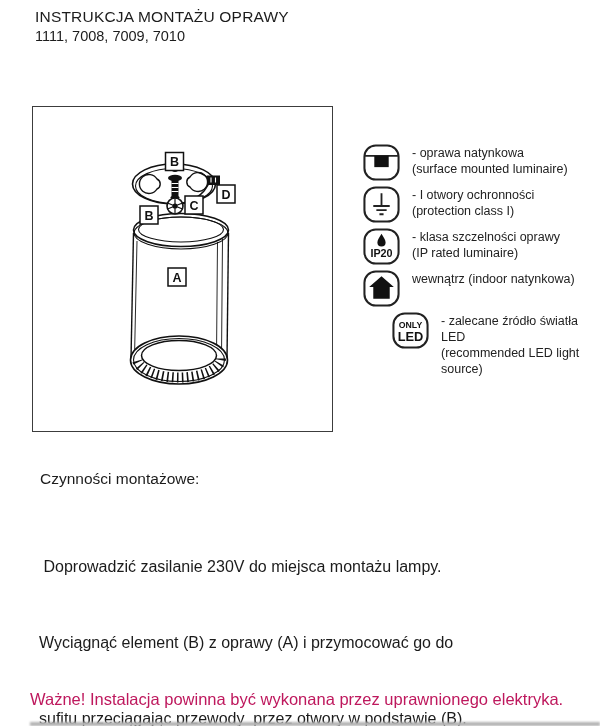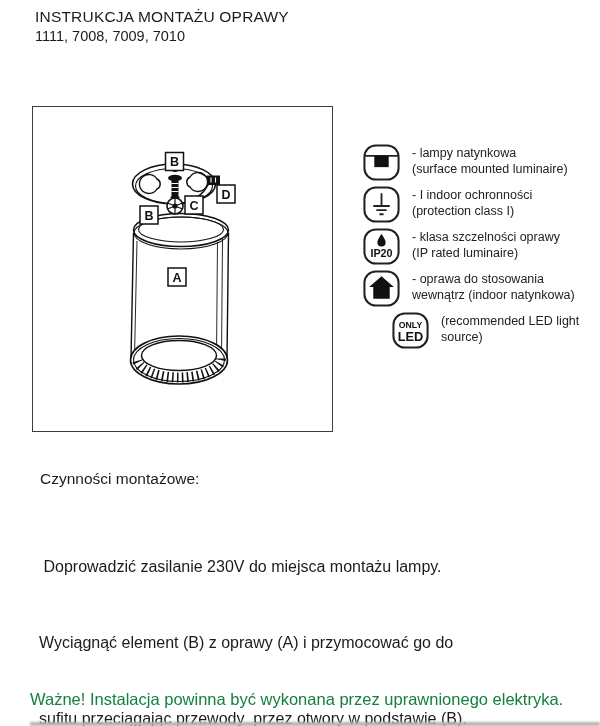--- a/index.html
+++ b/index.html
@@ -34,21 +34,21 @@
   .legend-icon{flex:0 0 37px;width:37px;height:37px;}
   .legend-icon svg{display:block;width:37px;height:37px;}
   .legend-text{font-size:12.5px;line-height:16px;padding-top:1px;color:#222;}
   .legend-text .en{}
 
   
   .steps-heading{left:40px;top:470px;font-size:15.5px;}
   .steps{left:39px;top:503px;font-size:16px;line-height:25.4px;white-space:pre;color:#1b1b1b;}
 
   
-  .warning{left:30px;top:690px;font-size:16.5px;color:#15803d;}
+  .warning{left:30px;top:690px;font-size:16.5px;color:#be185d;}
 
   
   .bottom-strip{left:30px;right:0;bottom:0;height:4px;background:#b4b4b4;filter:blur(.8px);}
 </style>
 </head>
 <body>
 
 <div class="abs doc-title">INSTRUKCJA MONTAŻU OPRAWY</div>
 <div class="abs doc-subtitle">
   <div>1111, 7008, 7009, 7010</div>
@@ -130,34 +130,34 @@
 
   <div class="legend-row">
     <div class="legend-icon">
       <svg viewBox="0 0 36 36">
         <rect x="1.4" y="1.4" width="33.2" height="33.2" rx="11" fill="#fff" stroke="#222" stroke-width="2"></rect>
         <line x1="2" y1="11.5" x2="34" y2="11.5" stroke="#222" stroke-width="1.8"></line>
         <rect x="11" y="11.5" width="14" height="11" fill="#111"></rect>
       </svg>
     </div>
     <div class="legend-text">
-      <div>- lampy natynkowa</div>
+      <div>- oprawa natynkowa</div>
       <div class="en">(surface mounted luminaire)</div>
     </div>
   </div>
 
   <div class="legend-row">
     <div class="legend-icon">
       <svg viewBox="0 0 36 36">
         <rect x="1.4" y="1.4" width="33.2" height="33.2" rx="11" fill="#fff" stroke="#222" stroke-width="2"></rect>
         <path d="M18 7 V19.5 M10 19.5 H26 M13 23.5 H23 M16 27.5 H20" stroke="#222" stroke-width="1.8" fill="none"></path>
       </svg>
     </div>
     <div class="legend-text">
-      <div>- I indoor ochronności</div>
+      <div>- I otwory ochronności</div>
       <div class="en">(protection class I)</div>
     </div>
   </div>
 
   <div class="legend-row">
     <div class="legend-icon">
       <svg viewBox="0 0 36 36">
         <rect x="1.4" y="1.4" width="33.2" height="33.2" rx="11" fill="#fff" stroke="#222" stroke-width="2"></rect>
         <path d="M18 5.5 C16 9 14 11.5 14 14 a4 4 0 0 0 8 0 C22 11.5 20 9 18 5.5 Z" fill="#111"></path>
         <text x="18" y="28" text-anchor="middle" font-family="Liberation Sans, sans-serif" font-size="10.5" font-weight="bold" fill="#111">IP20</text>
@@ -170,34 +170,34 @@
   </div>
 
   <div class="legend-row">
     <div class="legend-icon">
       <svg viewBox="0 0 36 36">
         <rect x="1.4" y="1.4" width="33.2" height="33.2" rx="11" fill="#fff" stroke="#222" stroke-width="2"></rect>
         <path d="M18 6 L30 16.5 L26 16.5 L26 28 L10 28 L10 16.5 L6 16.5 Z" fill="#111"></path>
       </svg>
     </div>
     <div class="legend-text">
-      <div>- oprawa do stosowania</div>
       <div><span>wewnątrz </span><span class="en">(indoor natynkowa)</span></div>
     </div>
   </div>
 
   <div class="legend-row last">
     <div class="legend-icon">
       <svg viewBox="0 0 36 36">
         <rect x="1.4" y="1.4" width="33.2" height="33.2" rx="11" fill="#fff" stroke="#222" stroke-width="2"></rect>
         <text x="18" y="16" text-anchor="middle" font-family="Liberation Sans, sans-serif" font-size="8.5" font-weight="bold" fill="#111">ONLY</text>
         <text x="18" y="28" text-anchor="middle" font-family="Liberation Sans, sans-serif" font-size="12.5" font-weight="bold" fill="#111">LED</text>
       </svg>
     </div>
     <div class="legend-text">
+      <div>- zalecane źródło światła LED</div>
       <div class="en">(recommended LED light source)</div>
     </div>
   </div>
 
 </div>
 
 <div class="abs steps-heading">Czynności montażowe:</div>
 <div class="abs steps">
   <div> Doprowadzić zasilanie 230V do miejsca montażu lampy.</div>
   <div>Wyciągnąć element (B) z oprawy (A) i przymocować go do</div>

